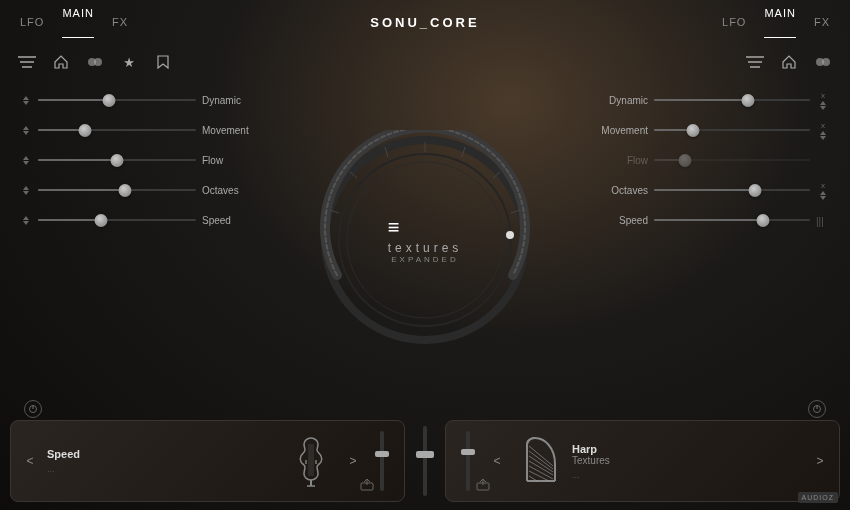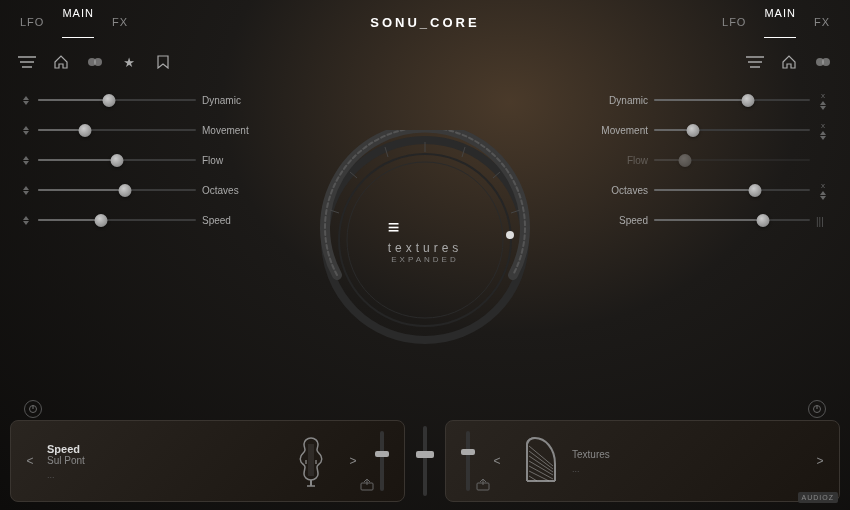--- a/index.html
+++ b/index.html
@@ -664,21 +664,20 @@
       </svg>
     </div>
   </div>
 
   <div class="bottom-section">
 
     <div class="instrument-card left-card">
       <div class="card-nav-btn">&lt;</div>
       <div class="card-info">
         <div class="card-title">Speed</div>
-        <div class="card-subtitle">Sul Pont</div>
         <div style="font-size:9px;color:#555;margin-top:4px;">...</div>
       </div>
 
       <div class="instrument-icon">
         <svg width="40" height="55" viewBox="0 0 40 55">
 
           <path d="M20 4 C16 4 13 7 13 10 C13 13 14 14 14 16 C14 18 11 20 10 22 C9 24 9 26 10 28 C11 30 14 31 14 33 C14 35 13 37 13 40 C13 43 16 46 20 46 C24 46 27 43 27 40 C27 37 26 35 26 33 C26 31 29 30 30 28 C31 26 31 24 30 22 C29 20 26 18 26 16 C26 14 27 13 27 10 C27 7 24 4 20 4 Z" fill="none" stroke="#888" stroke-width="1.5"></path>
           <line x1="20" y1="46" x2="20" y2="52" stroke="#888" stroke-width="2"></line>
           <line x1="16" y1="52" x2="24" y2="52" stroke="#888" stroke-width="1.5"></line>
 
@@ -733,20 +732,21 @@
           <line x1="12" y1="10" x2="36" y2="30" stroke="#aaa" stroke-width="0.8" opacity="0.7"></line>
           <line x1="12" y1="15" x2="36" y2="33" stroke="#aaa" stroke-width="0.8" opacity="0.7"></line>
           <line x1="12" y1="20" x2="36" y2="36" stroke="#aaa" stroke-width="0.8" opacity="0.7"></line>
           <line x1="12" y1="25" x2="36" y2="39" stroke="#aaa" stroke-width="0.8" opacity="0.7"></line>
           <line x1="12" y1="30" x2="36" y2="43" stroke="#aaa" stroke-width="0.8" opacity="0.7"></line>
           <line x1="12" y1="35" x2="32" y2="45" stroke="#aaa" stroke-width="0.8" opacity="0.7"></line>
           <line x1="12" y1="40" x2="20" y2="45" stroke="#aaa" stroke-width="0.8" opacity="0.7"></line>
         </svg>
       </div>
       <div class="card-info">
+        <div class="card-title">Harp</div>
         <div class="card-subtitle">Textures</div>
         <div style="font-size:9px;color:#555;margin-top:4px;">...</div>
       </div>
       <div class="card-nav-btn">&gt;</div>
 
       <div style="position:absolute;bottom:6px;left:30px;">
         <svg width="14" height="12" viewBox="0 0 14 12">
           <rect x="1" y="4" width="12" height="7" rx="1" fill="none" stroke="#666" stroke-width="1"></rect>
           <path d="M7 0 L7 6 M4 3 L7 0 L10 3" fill="none" stroke="#666" stroke-width="1"></path>
         </svg>

